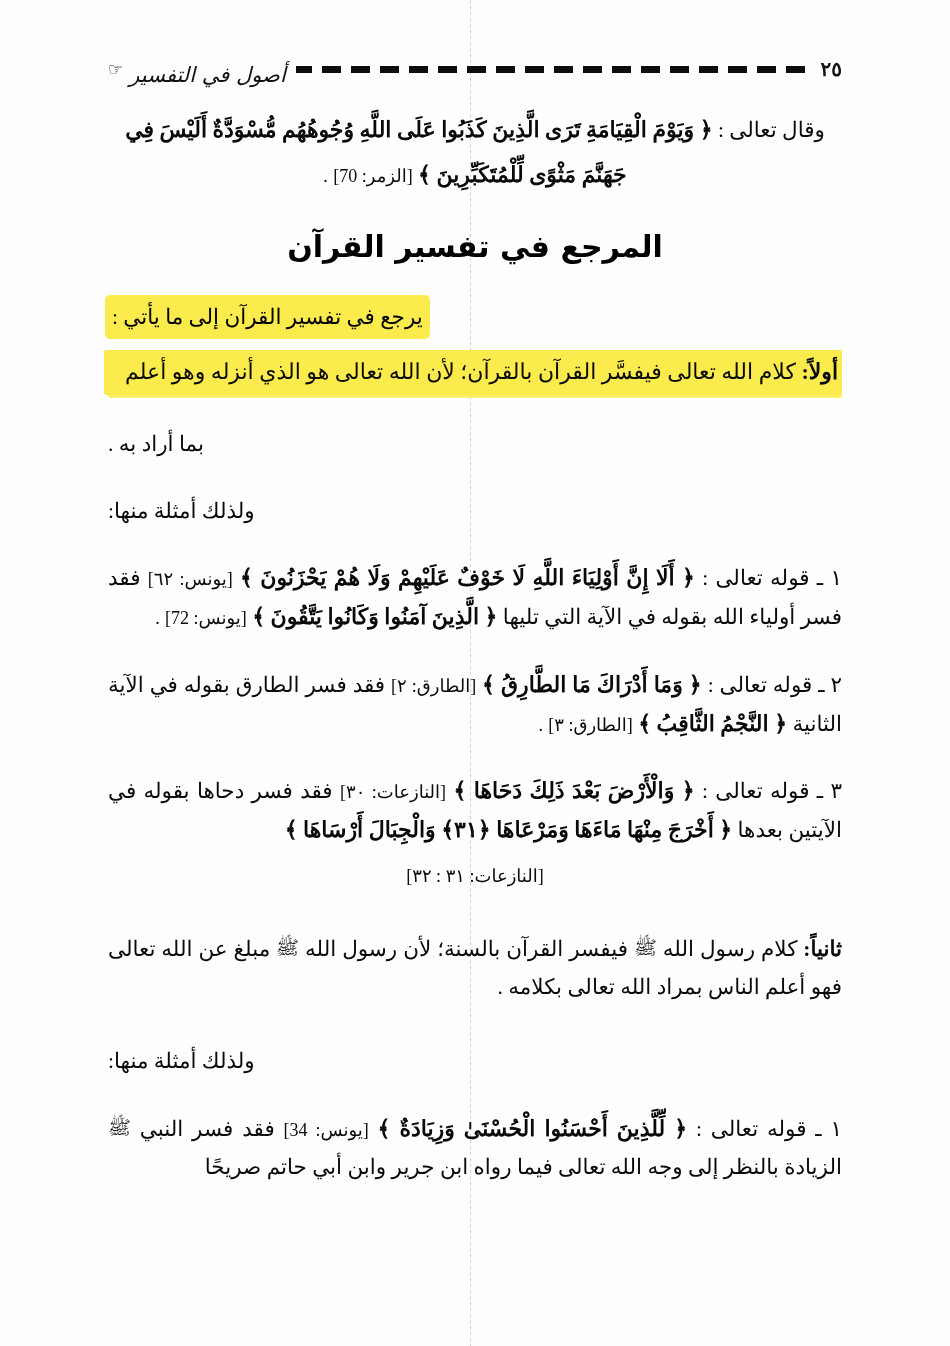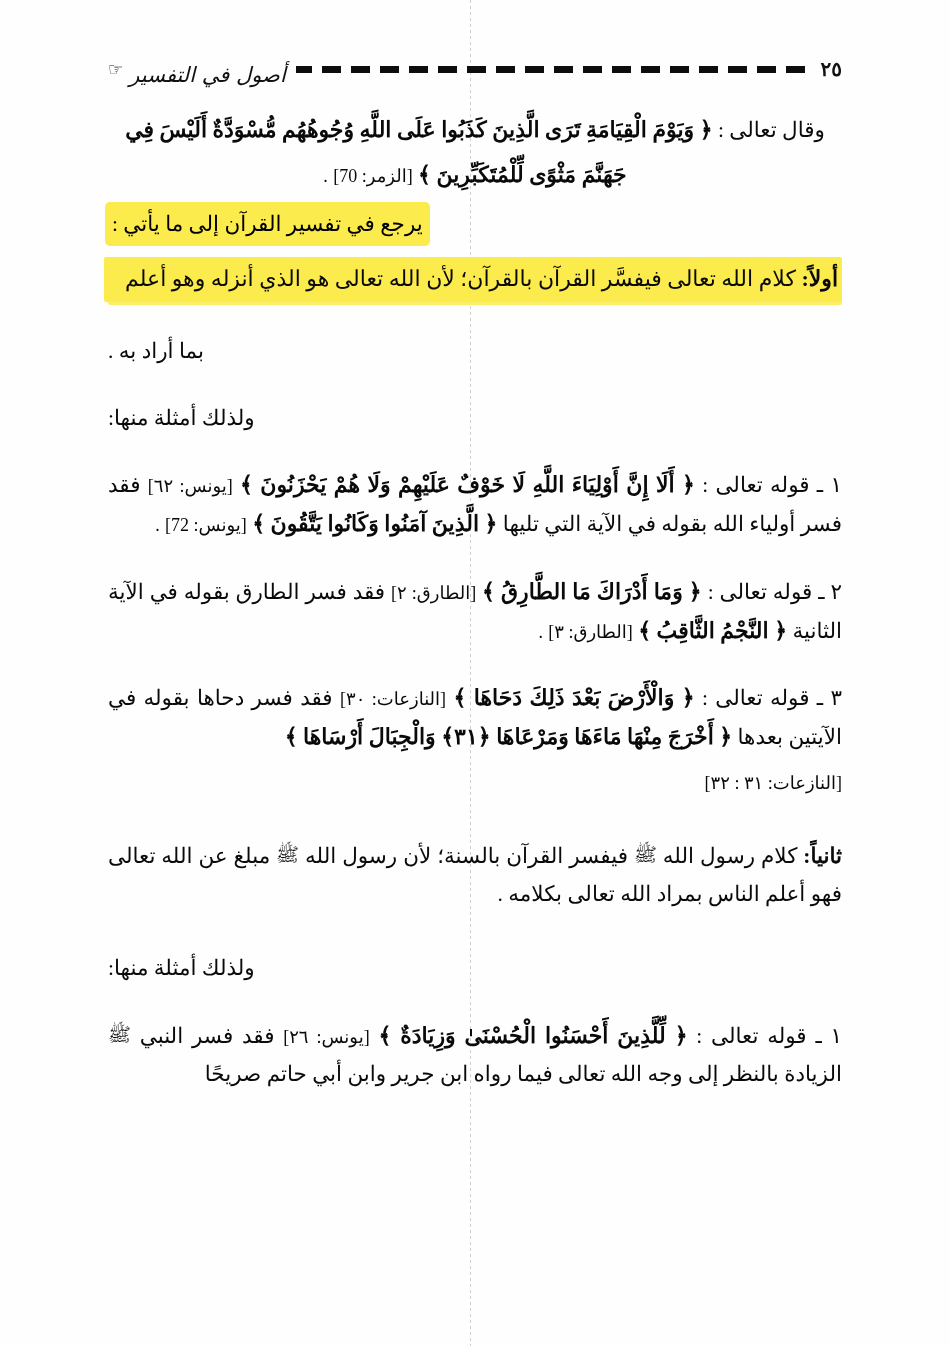--- a/index.html
+++ b/index.html
@@ -170,21 +170,21 @@
     line-height: 1.55;
     font-weight: 500;
     color: #0a0a0a;
   }
   .hl-wrap-right {
     text-align: left;
   }
   .spacer-sm { height: 22px; }
   .spacer-md { height: 30px; }
   .rtl-right { text-align: left; }
-  .rtl-left  { text-align: right; }
+  .rtl-left  { text-align: center; }
   .rtl-center{ text-align: center; }
 </style>
 </head>
 <body>
 
 <div class="page">
 
   <div class="scan-fold"></div>
 
   <div class="content">
@@ -201,20 +201,21 @@
     <p class="para first-verse">
       <span>وقال تعالى :</span>
       <span class="ayah">﴿ وَيَوْمَ الْقِيَامَةِ تَرَى الَّذِينَ كَذَبُوا عَلَى اللَّهِ وُجُوهُهُم مُّسْوَدَّةٌ أَلَيْسَ فِي</span>
     </p>
     <p class="para rtl-center">
       <span class="ayah">جَهَنَّمَ مَثْوًى لِّلْمُتَكَبِّرِينَ ﴾</span>
       <span class="ref">[الزمر: 70]</span>
       <span class="ref">.</span>
     </p>
 
+    <h2 class="section-heading">المرجع في تفسير القرآن</h2>
 
     <div class="hl-line hl-wrap-right">
       <span class="hl-a">يرجع في تفسير القرآن إلى ما يأتي :</span>
     </div>
 
     <div class="hl-row">
       <span class="lead">أولاً:</span>
       <span>كلام الله تعالى فيفسَّر القرآن بالقرآن؛ لأن الله تعالى هو الذي أنزله وهو أعلم</span>
     </div>
 
@@ -280,20 +281,20 @@
     <div class="spacer-md"></div>
 
     <p class="para rtl-right">ولذلك أمثلة منها:</p>
 
     <div class="spacer-sm"></div>
 
     <p class="para">
       <span>١ ـ</span>
       <span>قوله تعالى :</span>
       <span class="ayah">﴿ لِّلَّذِينَ أَحْسَنُوا الْحُسْنَىٰ وَزِيَادَةٌ ﴾</span>
-      <span class="ref">[يونس: ٢٦]</span>
+      <span class="ref">[يونس: 34]</span>
       <span>فقد فسر النبي</span>
       <span class="sallallahu">ﷺ</span>
       <span>الزيادة بالنظر إلى وجه الله تعالى فيما رواه ابن جرير وابن أبي حاتم صريحًا</span>
     </p>
 
   </div>
 </div>
 
 </body></html>

